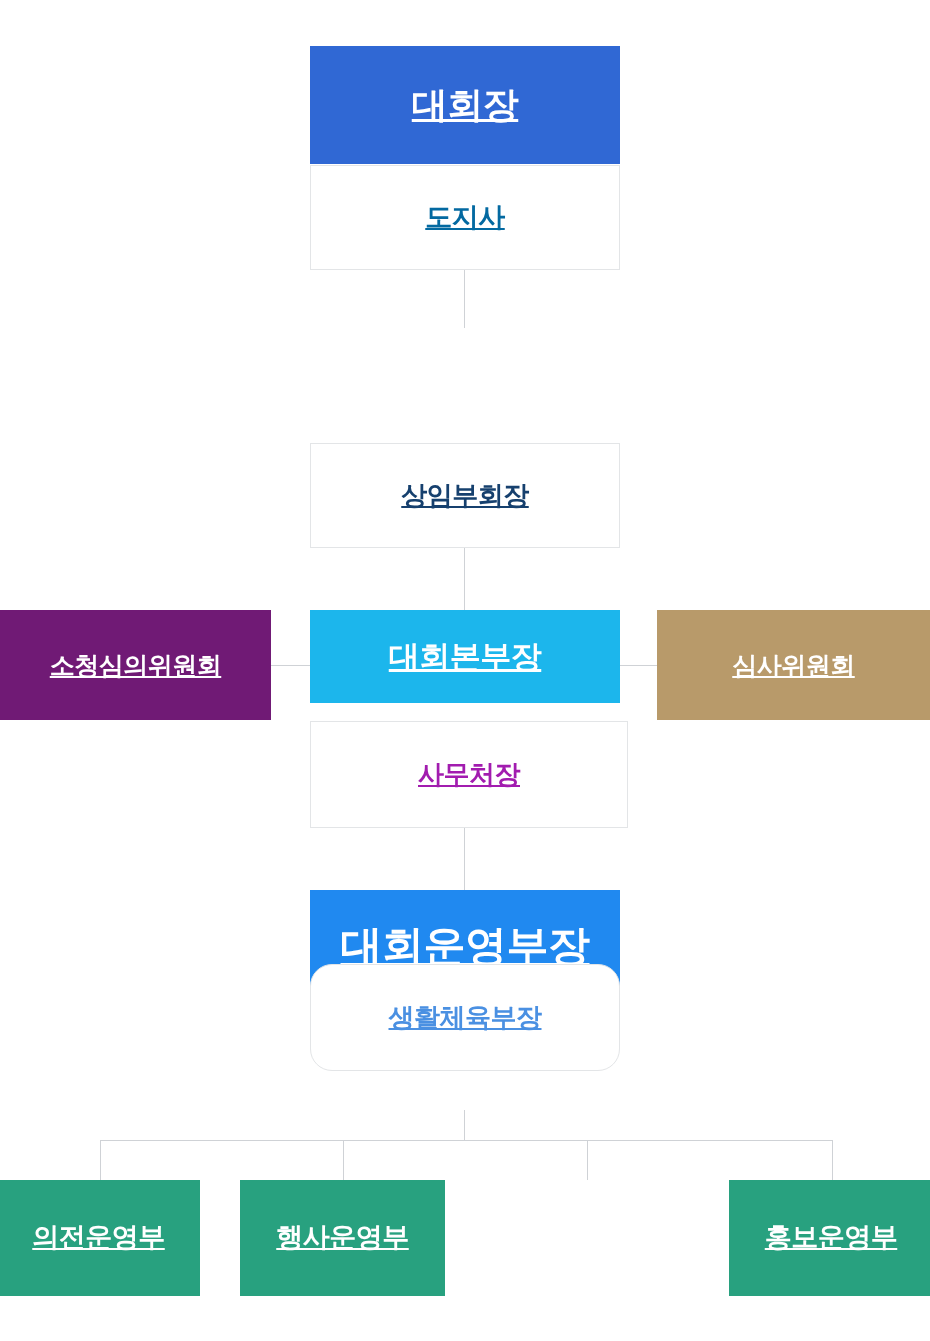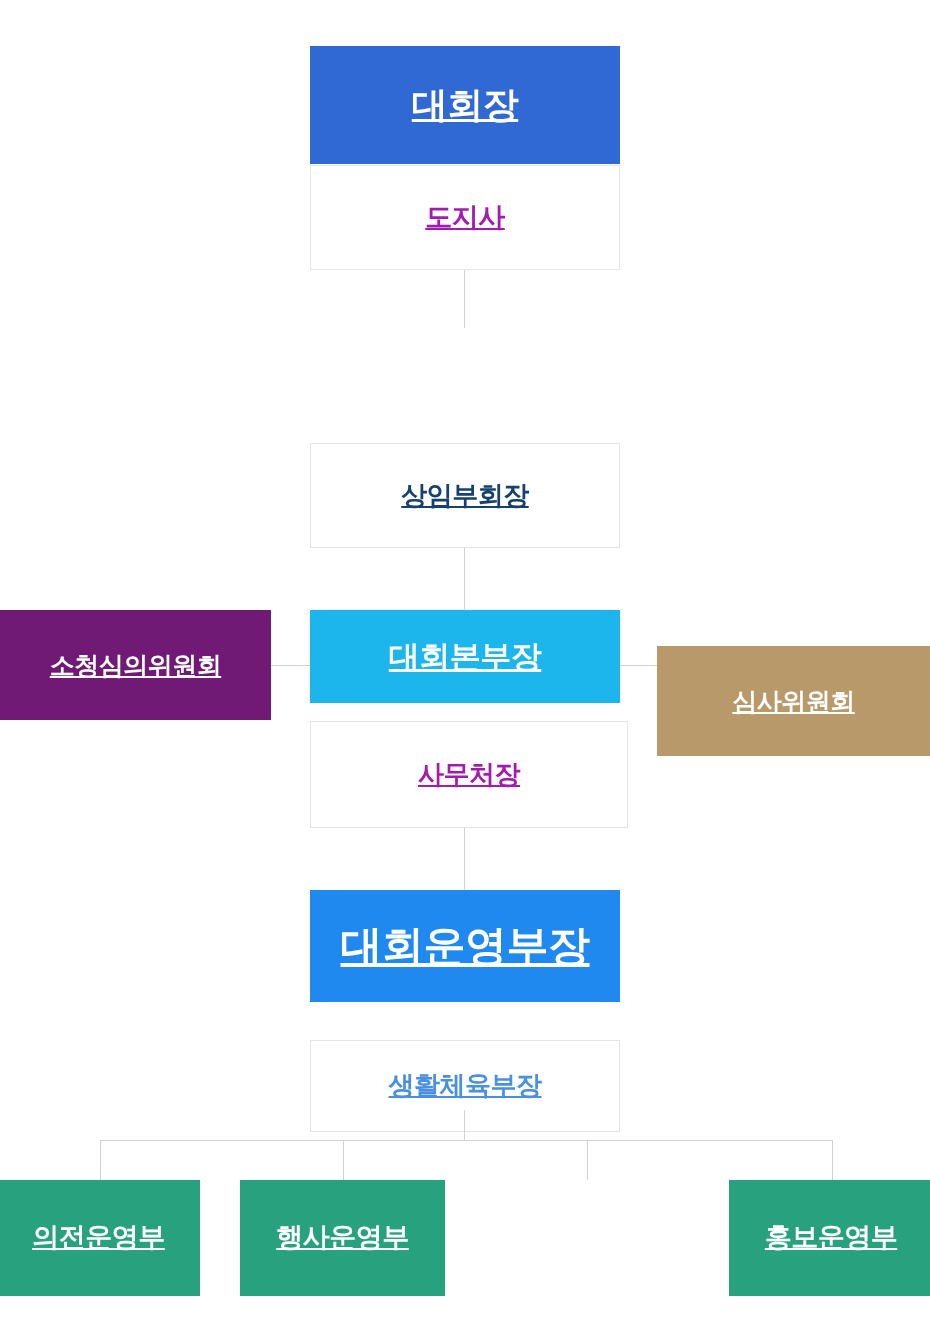--- a/index.html
+++ b/index.html
@@ -59,21 +59,21 @@
   .line-h { height: 1px; }
 
   
   #n-chairman {
     left: 310px; top: 46px; width: 310px; height: 118px;
     background: #3068d4;
     font-size: 36px;
   }
   #n-chairman-sub {
     left: 310px; top: 165px; width: 310px; height: 105px;
-    color: #a21caf;
+    color: #0369a1;
     font-size: 27px;
   }
   #l-1-2 { left: 464px; top: 270px; height: 58px; }
 
   
   #n-vice {
     left: 310px; top: 328px; width: 310px; height: 114px;
     background: #0b67a8;
     font-size: 33px;
   }
@@ -97,36 +97,36 @@
   }
   #n-appeal {
     left: 0px; top: 610px; width: 271px; height: 110px;
     background: #701a75;
     font-size: 25px;
   }
   #n-judge {
     left: 657px; top: 610px; width: 273px; height: 110px;
     background: #b89a6a;
     font-size: 25px;
-    margin-top: 36px;
   }
   #l-hq-left  { left: 271px; top: 665px; width: 39px; }
   #l-hq-right { left: 620px; top: 665px; width: 37px; }
   #l-3-4 { left: 464px; top: 828px; height: 62px; }
 
   
   #n-ops {
     left: 310px; top: 890px; width: 310px; height: 112px;
     background: #2089f0;
     font-size: 42px;
   }
   #n-ops-sub {
-    left: 310px; top: 1040px; width: 310px; height: 92px;
+    left: 310px; top: 964px; width: 310px; height: 107px;
     color: #4a90e2;
     font-size: 26px;
+    border-radius: 22px;
   }
 
   
   #l-4-bus  { left: 464px; top: 1110px; height: 31px; }
   #l-bus    { left: 100px; top: 1140px; width: 733px; }
 
   .dept {
     top: 1180px;
     height: 116px;
     background: #28a17f;

